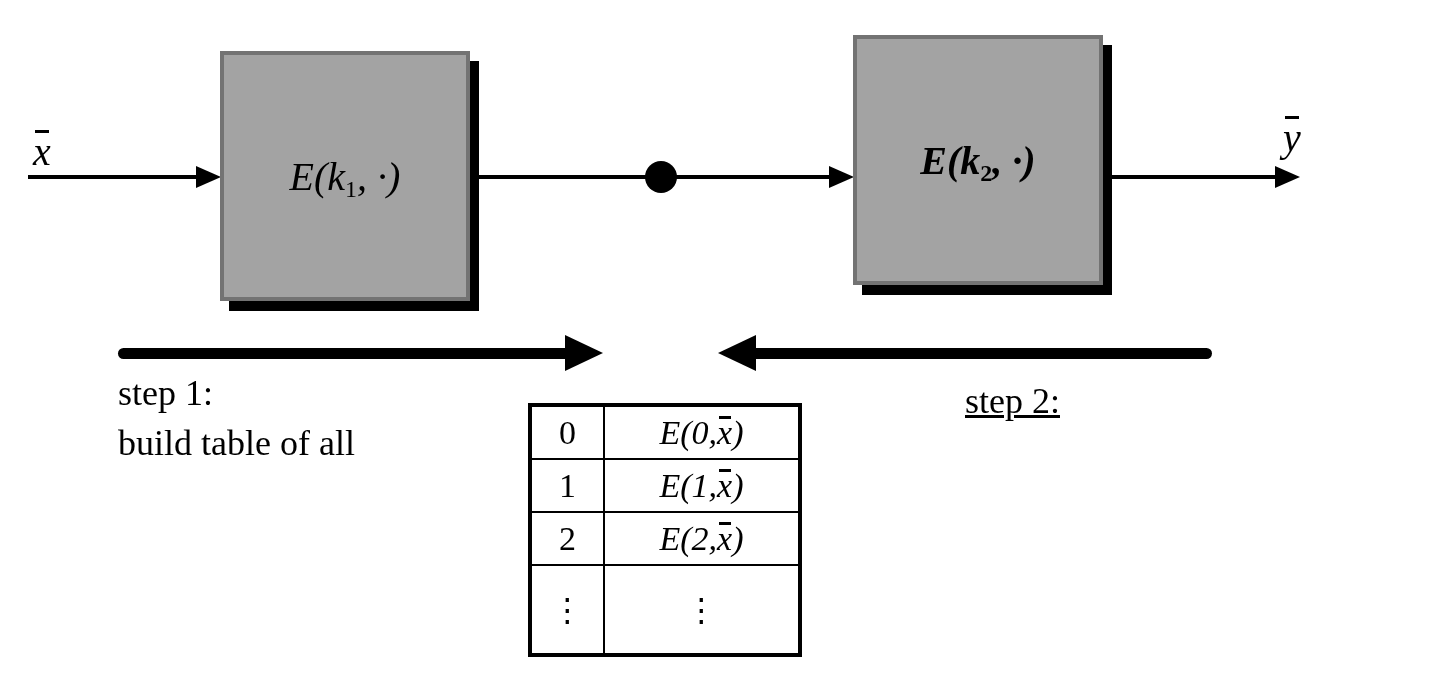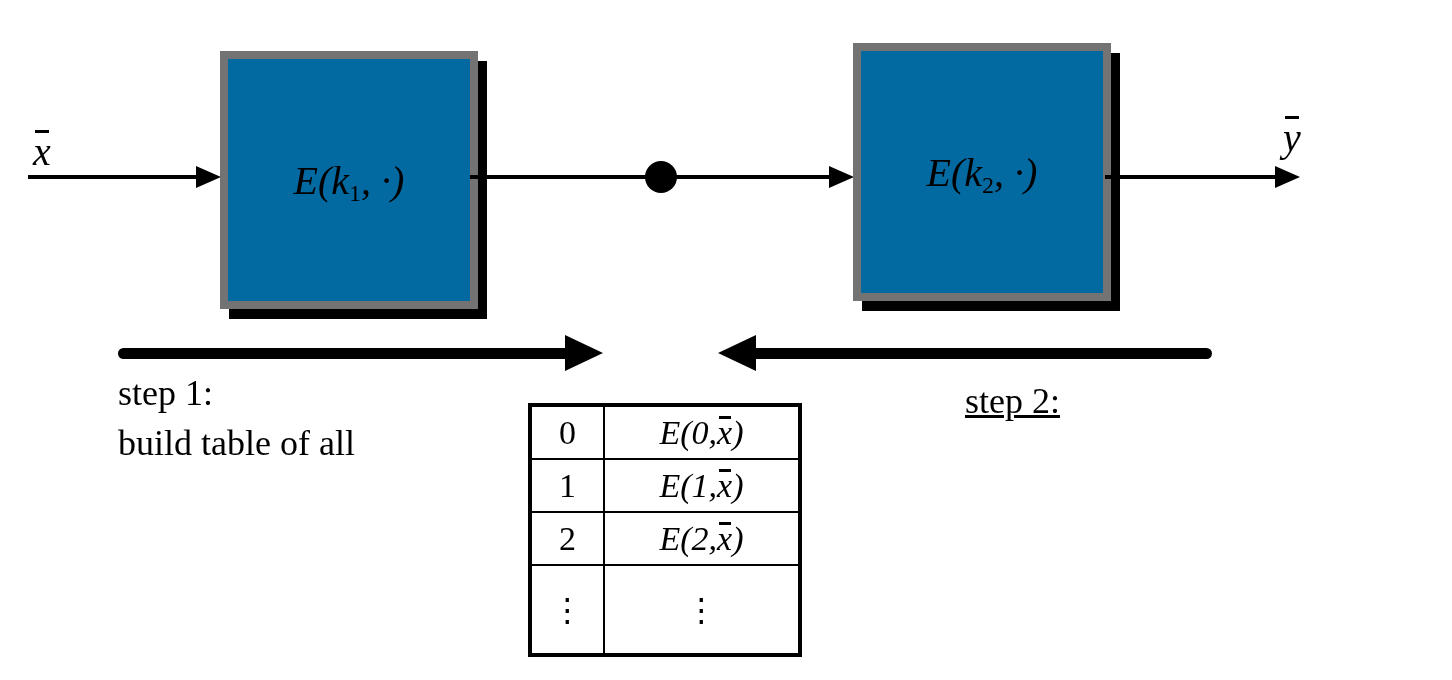--- a/index.html
+++ b/index.html
@@ -15,21 +15,21 @@
   
   .bar{position:relative;display:inline-block;font-style:italic;}
   .bar::after{content:"";position:absolute;top:2px;left:12%;width:78%;border-top:3px solid #000;}
   sub.msub{font-size:0.6em;vertical-align:-0.28em;line-height:0;font-style:normal;}
   
   .hline{position:absolute;height:4px;background:#000;}
   
   .ah-right{position:absolute;width:0;height:0;
     border-left:25px solid #000;border-top:11px solid transparent;border-bottom:11px solid transparent;}
   
-  .ebox{position:absolute;width:242px;height:242px;border:8px solid #737373;background:#0369a1;
+  .ebox{position:absolute;width:242px;height:242px;border:4px solid #737373;background:#a3a3a3;
     box-shadow:9px 10px 0 0 #000;
     display:flex;align-items:center;justify-content:center;
     font-size:40px;}
   .io-label{position:absolute;font-size:40px;}
   
   .dot{position:absolute;width:32px;height:32px;background:#000;border-radius:50%;}
   
   .thick-shaft{position:absolute;height:11px;background:#000;}
   .cap-left{border-radius:6px 0 0 6px;}
   .cap-right{border-radius:0 6px 6px 0;}
@@ -58,21 +58,21 @@
   <div class="ah-right" style="left:196px;top:166px;"></div>
 
   <div class="ebox" style="left:220px;top:51px;">
     <span><span class="it">E(</span><span class="it">k</span><sub class="msub">1</sub><span class="it">, ·)</span></span>
   </div>
 
   <div class="hline" style="left:470px;top:175px;width:360px;"></div>
   <div class="dot" style="left:645px;top:161px;"></div>
   <div class="ah-right" style="left:829px;top:166px;"></div>
 
-  <div class="ebox" style="left:853px;top:43px;">
+  <div class="ebox" style="left:853px;top:35px;font-weight:bold;">
     <span><span class="it">E(</span><span class="it">k</span><sub class="msub">2</sub><span class="it">, ·)</span></span>
   </div>
 
   <div class="hline" style="left:1105px;top:175px;width:172px;"></div>
   <div class="ah-right" style="left:1275px;top:166px;"></div>
   <div class="io-label bar" style="left:1283px;top:114px;">y</div>
 
   <div class="thick-shaft cap-left" style="left:118px;top:348px;width:452px;"></div>
   <div class="thick-head-right" style="left:565px;top:335px;"></div>
 

